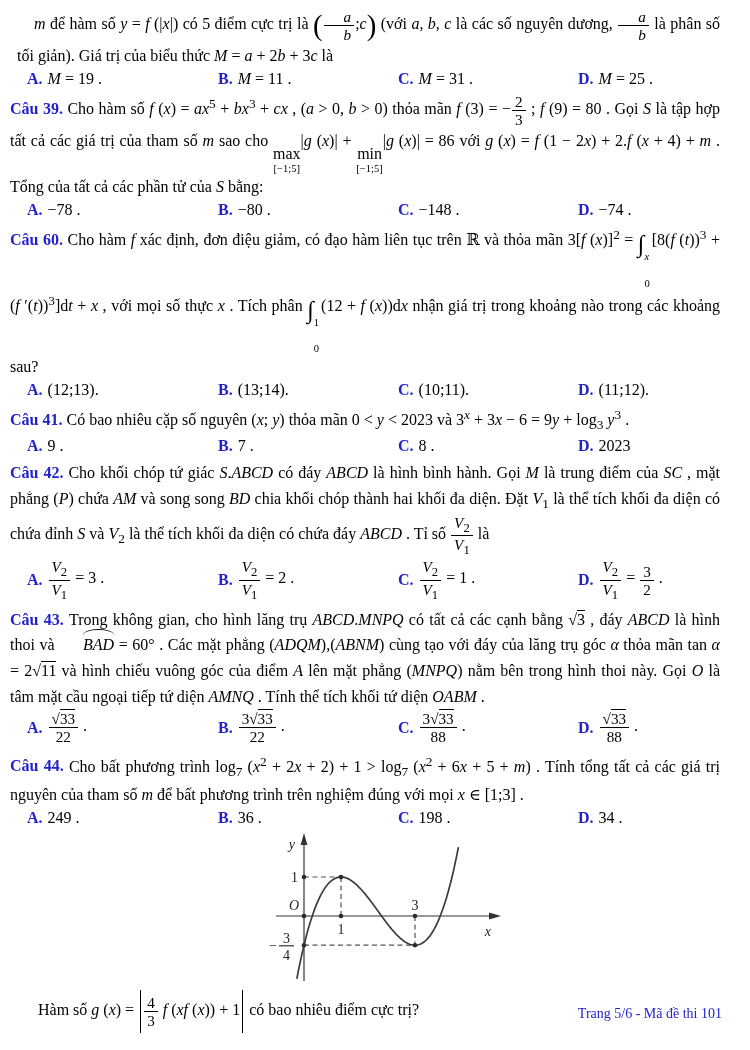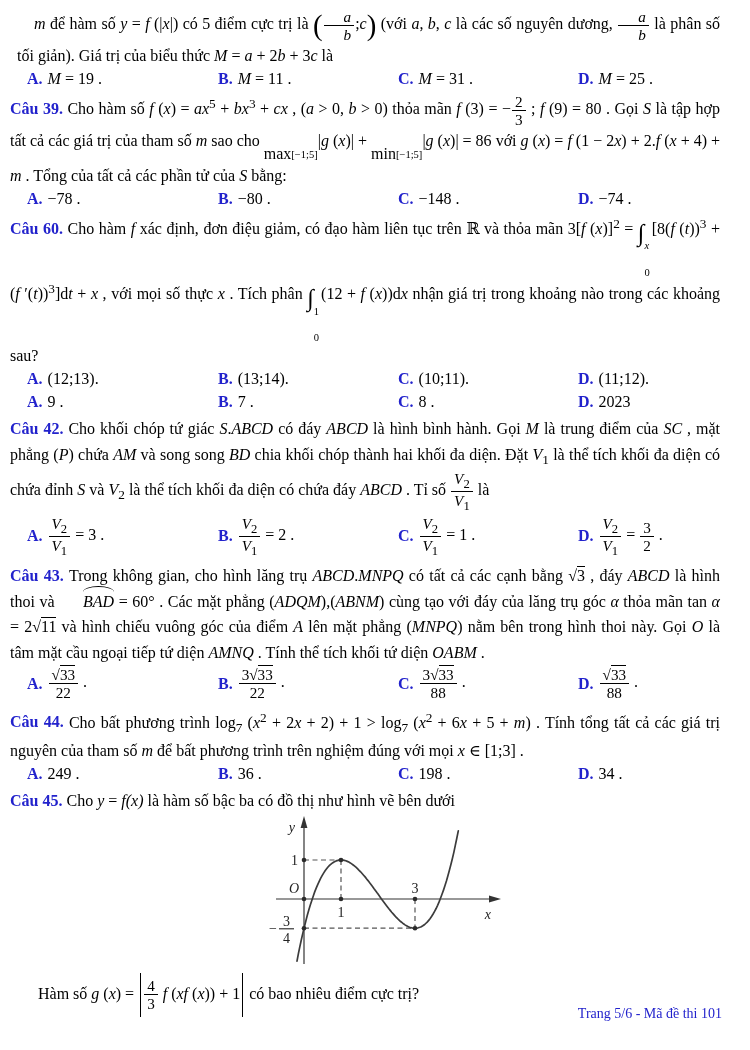--- a/index.html
+++ b/index.html
@@ -23,21 +23,21 @@
   .frac{ display:inline-flex; flex-direction:column; vertical-align:middle;
          text-align:center; line-height:1.12; font-size:0.95em; padding:0 1px; }
   .frac .num{ border-bottom:1px solid #000; padding:0 3px; display:block; }
   .frac .den{ padding:0 3px; display:block; }
   .bp{ font-size:1.8em; font-weight:400; vertical-align:middle; line-height:1; }
   .sqrt{ white-space:nowrap; }
   .ovl{ border-top:1.2px solid #000; }
   .hat{ position:relative; display:inline-block;margin-left:24px; }
   .hat:before{ content:''; position:absolute; left:0; right:0; top:-3px; height:5px;
     border-top:1.6px solid #000; border-radius:50% 50% 0 0 / 100% 100% 0 0; }
-  .limop{ display:inline-flex; flex-direction:row; align-items:center;
+  .limop{ display:inline-flex; flex-direction:column; align-items:center;
           vertical-align:-0.85em; line-height:1.05; }
   .limop .lim{ font-size:0.66em; }
   .intg{ font-size:1.5em; line-height:1; vertical-align:-0.3em; }
   .lims{ display:inline-flex; flex-direction:column; justify-content:space-between;
          height:2.3em; vertical-align:-0.95em; line-height:1; margin-right:2px; }
   .lims span{ font-size:0.66em; }
   .vbar{ display:inline-block; width:0; border-left:1.4px solid #000;
          height:2.7em; vertical-align:middle; margin:0 2px; }
   .figure{ margin:2px 0 2px 258px; }
   .footer{ position:absolute; top:1006px; right:28px; color:var(--acc); font-size:14px; }
@@ -121,20 +121,21 @@
         </span>
         <span class="opt">
           <span class="abc">C.</span>
           <span>(10;11).</span>
         </span>
         <span class="opt">
           <span class="abc">D.</span>
           <span>(11;12).</span>
         </span>
       </div>
+      <div class="q"><span class="qnum">Câu 41. </span><span>Có bao nhiêu cặp số nguyên (<i>x</i>; <i>y</i>) thỏa mãn 0 &lt; <i>y</i> &lt; 2023 và 3<sup><i>x</i></sup> + 3<i>x</i> − 6 = 9<i>y</i> + log<sub>3</sub> <i>y</i><sup>3</sup> .</span></div>
       <div class="ans">
         <span class="opt">
           <span class="abc">A.</span>
           <span>9 .</span>
         </span>
         <span class="opt">
           <span class="abc">B.</span>
           <span>7 .</span>
         </span>
         <span class="opt">
@@ -226,21 +227,20 @@
         </span>
         <span class="opt">
           <span class="abc">C.</span>
           <span>198 .</span>
         </span>
         <span class="opt">
           <span class="abc">D.</span>
           <span>34 .</span>
         </span>
       </div>
-      <div class="q"><span class="qnum">Câu 45. </span><span>Cho <i>y</i> = <i>f(x)</i> là hàm số bậc ba có đồ thị như hình vẽ bên dưới</span></div>
     </div>
 
   <div class="figure">
     <svg width="236" height="152" viewBox="0 0 236 152">
 
       <line x1="8" y1="84" x2="225" y2="84" stroke="#333" stroke-width="1.2"></line>
       <polygon points="233,84 221,80.6 221,87.4" fill="#333"></polygon>
       <line x1="36" y1="149" x2="36" y2="9" stroke="#333" stroke-width="1.2"></line>
       <polygon points="36,1 32.6,13 39.4,13" fill="#333"></polygon>
 

